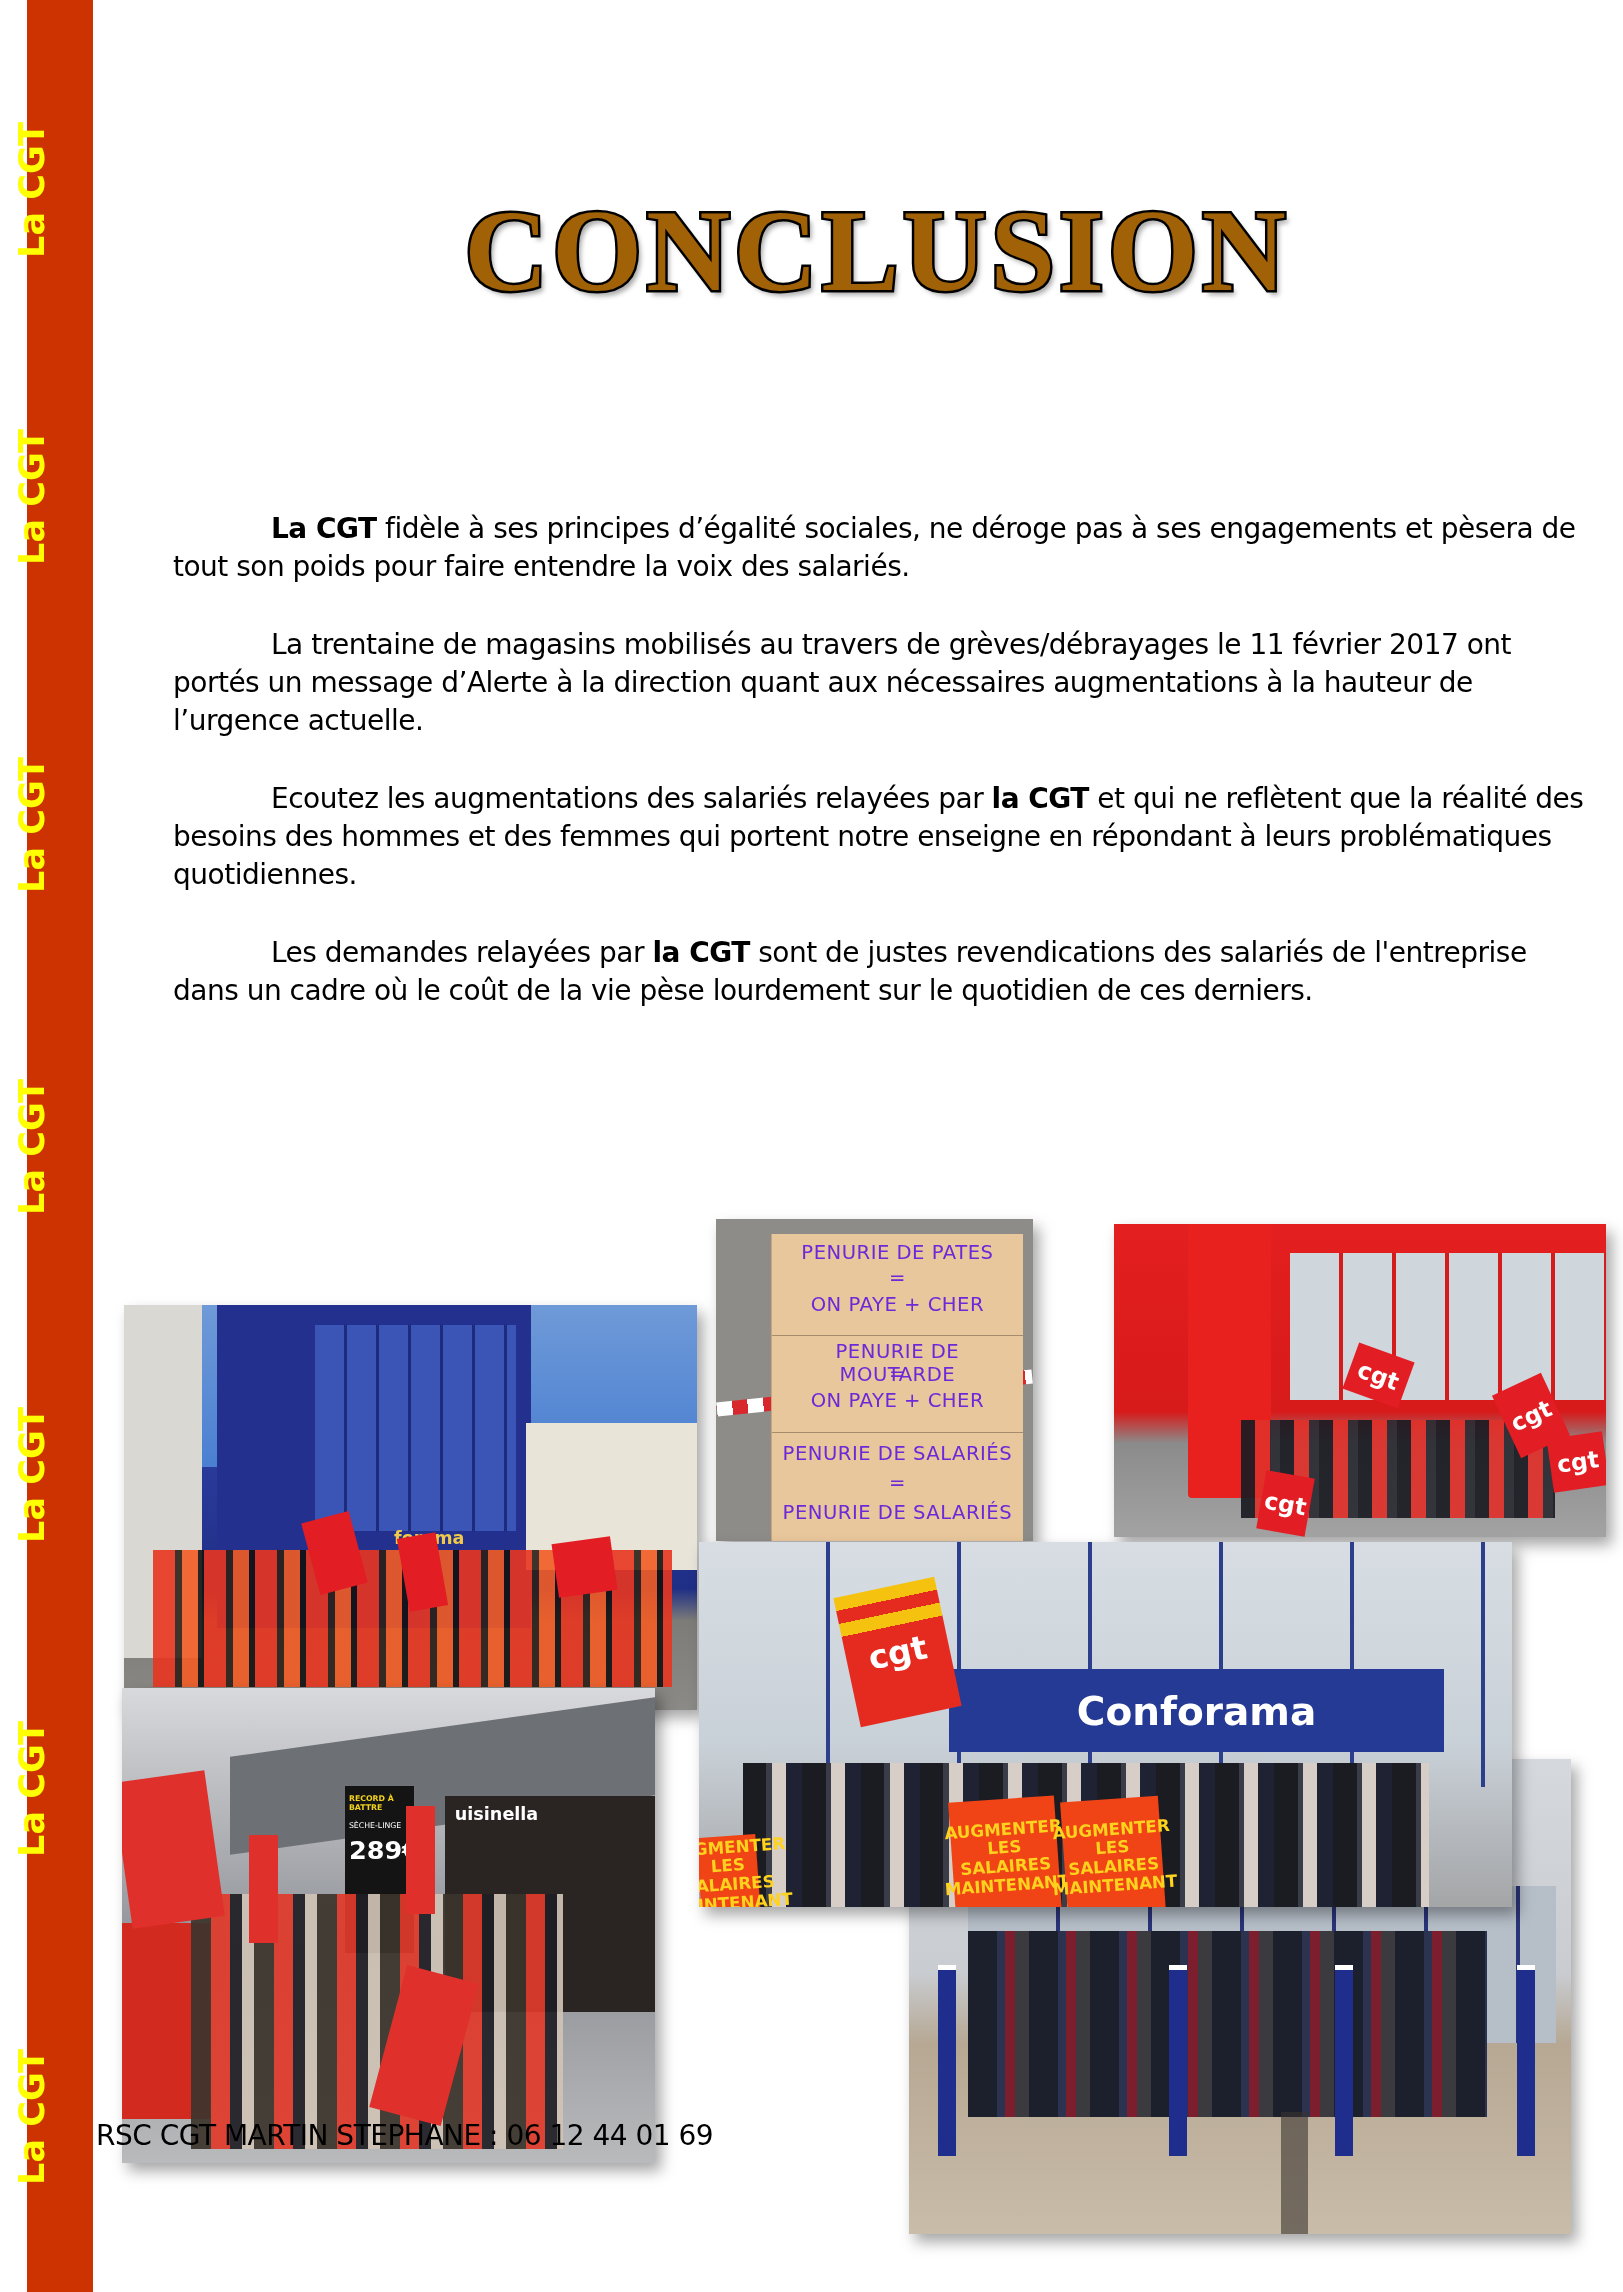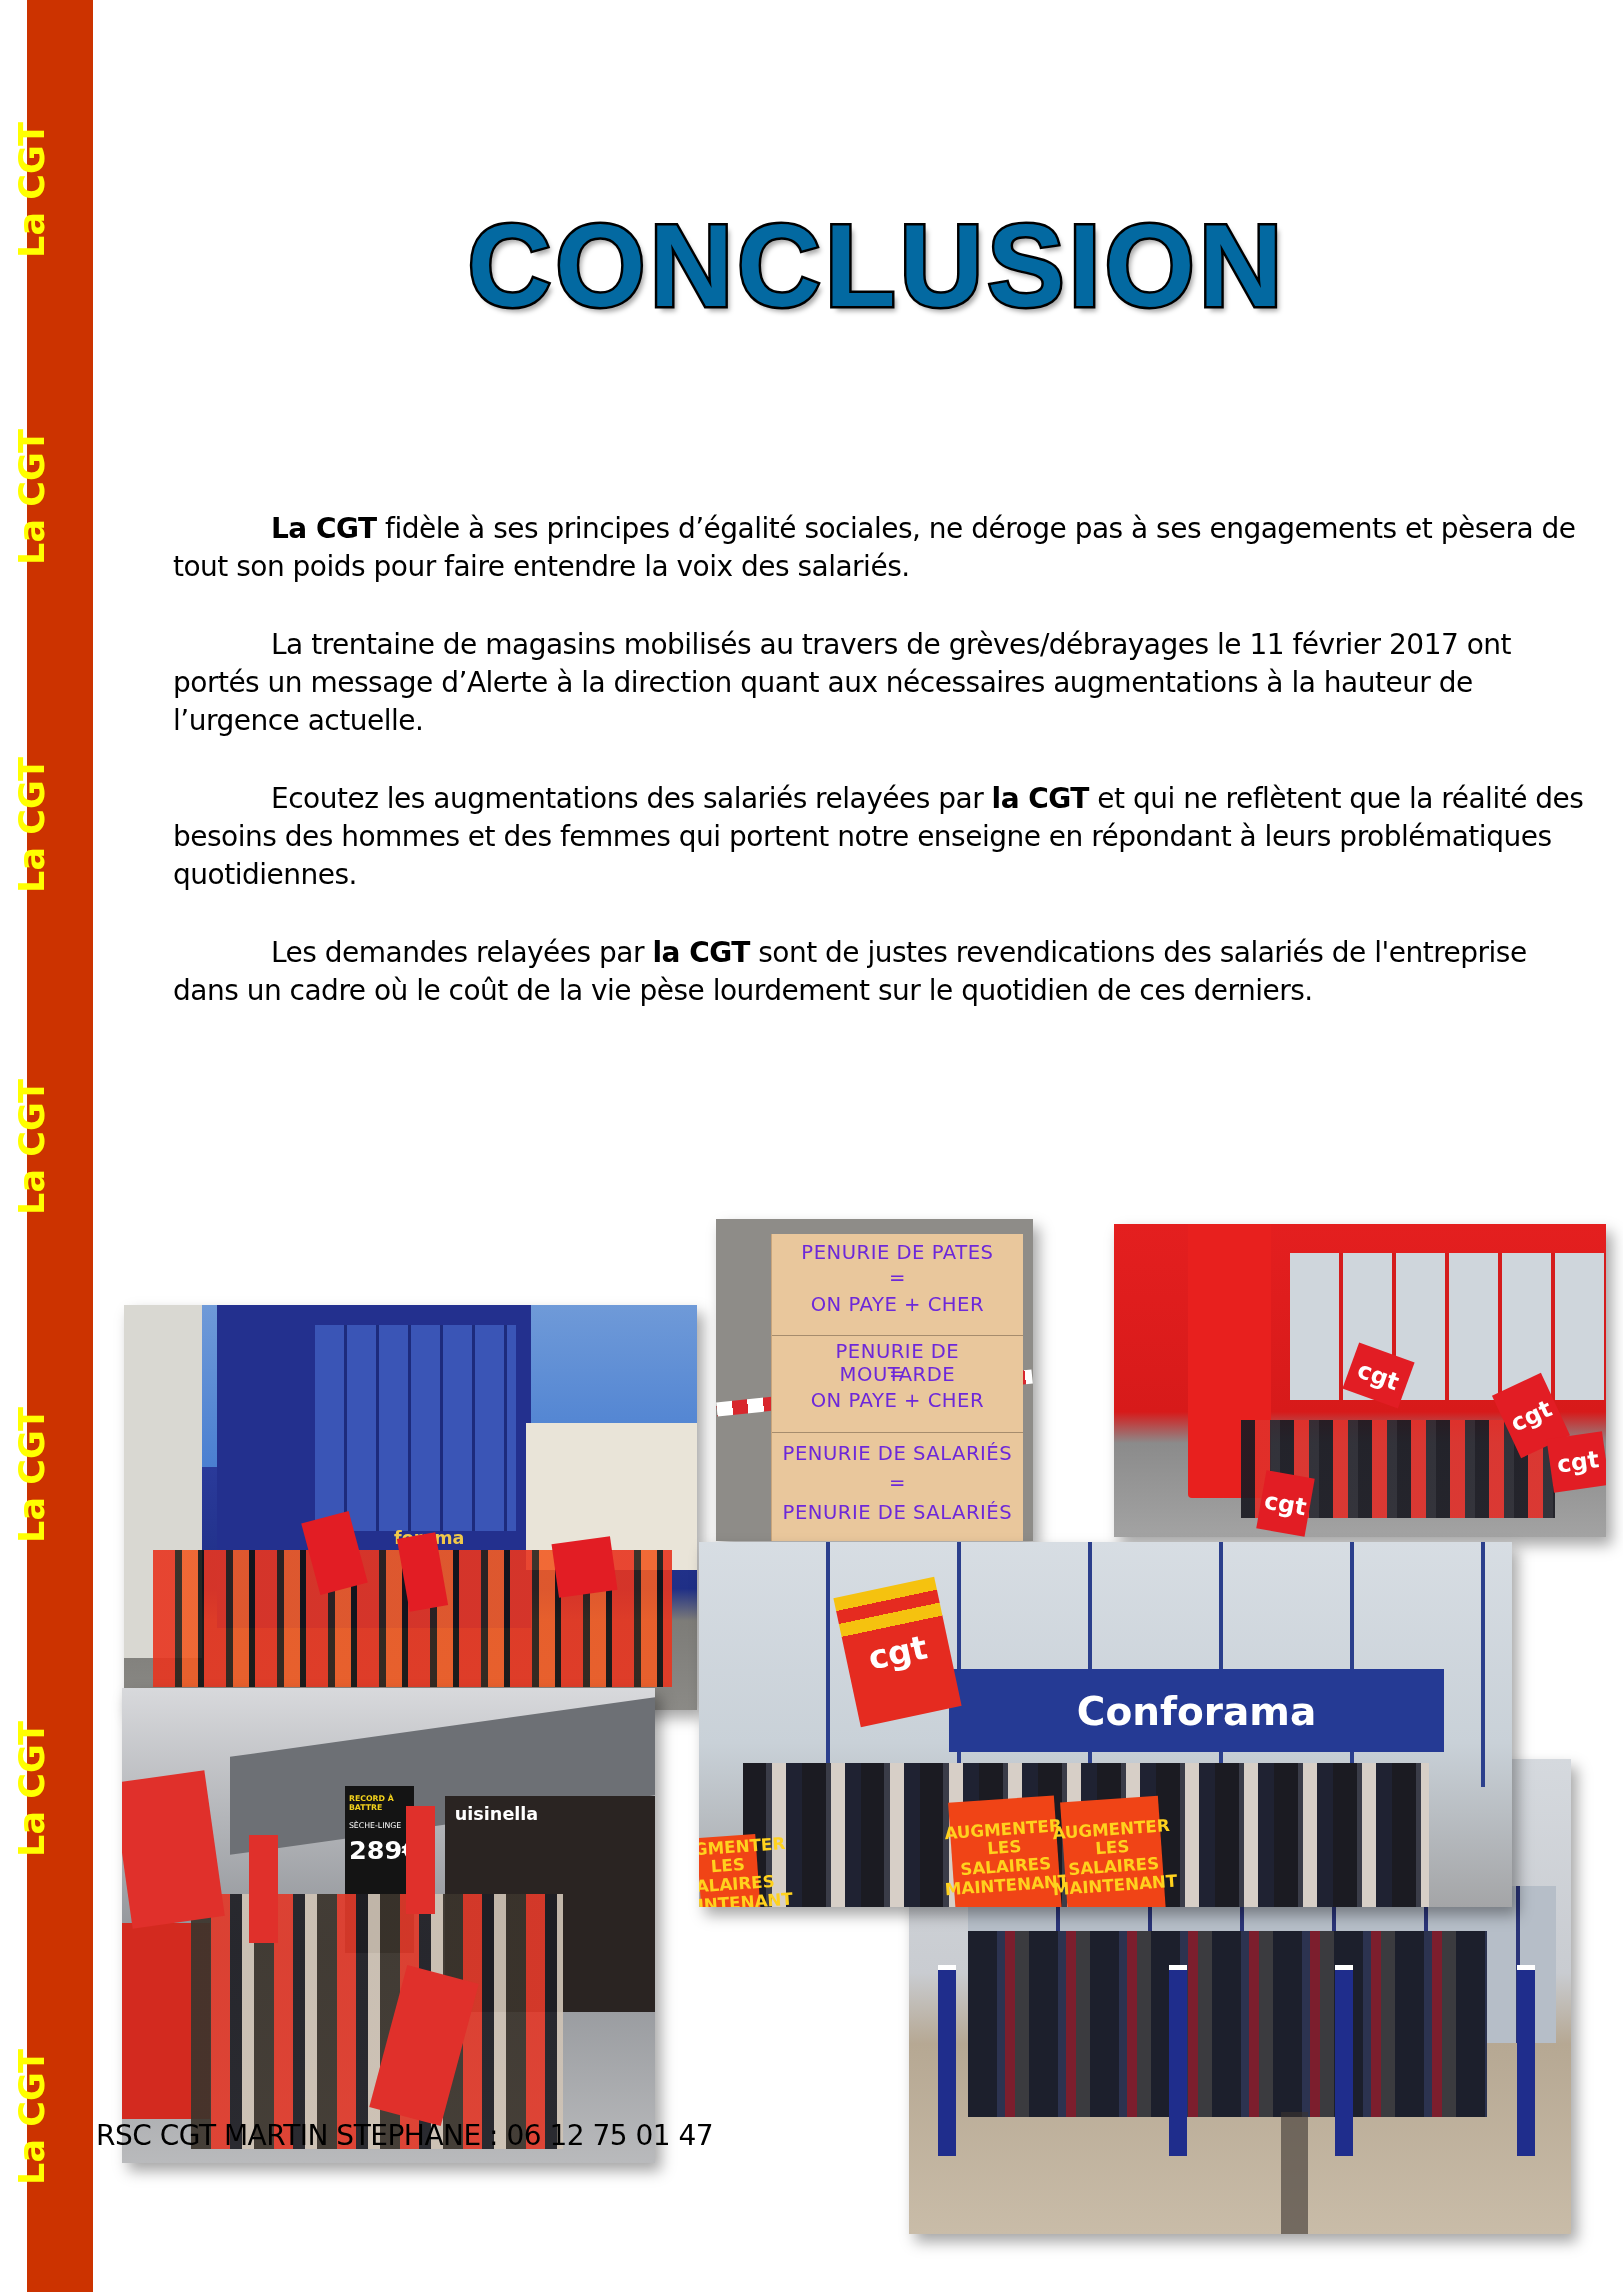--- a/index.html
+++ b/index.html
@@ -3,23 +3,23 @@
 <meta charset="utf-8">
 <style>
   html, body { margin:0; padding:0; }
   body { width:1623px; height:2293px; position:relative; background:#ffffff; overflow:hidden;
          font-family:"DejaVu Sans", sans-serif; color:#000; }
   .sidebar { position:absolute; left:27.4px; top:0; width:66px; height:2293px; background:#cc3300; }
   .side-label { position:absolute; left:32px; width:0; height:0; }
   .side-label span { position:absolute; left:0; top:0; transform:translate(-50%,-50%) rotate(-90deg);
      white-space:nowrap; color:#ffff00; font-weight:bold; font-size:35px; font-family:"DejaVu Sans", sans-serif; }
 
-  .title { position:absolute; left:372px; top:208px; width:1010px; text-align:center;
-     font-family:Liberation Sans, sans-serif; font-weight:bold; font-size:116px; letter-spacing:3.9px;
-     color:#0369a1; -webkit-text-stroke:4.9px #000; paint-order:stroke fill;
+  .title { position:absolute; left:372px; top:193px; width:1010px; text-align:center;
+     font-family:Liberation Serif, serif; font-weight:bold; font-size:116px; letter-spacing:3.9px;
+     color:#a16207; -webkit-text-stroke:4.9px #000; paint-order:stroke fill;
      text-shadow:3.9px 4.9px 4.9px rgba(0,0,0,0.35); line-height:1; }
 
   .body-text { position:absolute; left:173px; top:510px; width:1411px;
      font-family:"DejaVu Sans", sans-serif; font-size:28px; line-height:38px; letter-spacing:-0.5px; }
   .body-text p { margin:0 0 40px 0; text-indent:98px; }
   .body-text b { font-weight:bold; }
 
   .photo { position:absolute; overflow:hidden; box-shadow:5.9px 7.8px 13.7px rgba(0,0,0,0.35); }
   .photo .lbl { position:absolute; font-family:"DejaVu Sans", sans-serif; }
 
@@ -220,15 +220,15 @@
   </div>
   <div class="kiosk"></div>
   <div class="crowd"></div>
   <div class="flag" style="left:0;top:88px;width:93px;height:147px;transform:rotate(-8deg)"></div>
   <div class="flag" style="left:284px;top:118px;width:29px;height:108px"></div>
   <div class="flag" style="left:265px;top:284px;width:74px;height:147px;transform:rotate(15deg)"></div>
   <div class="flag" style="left:127px;top:147px;width:29px;height:108px"></div>
 </div>
 
 <div class="contact">
-  <div>RSC CGT MARTIN STEPHANE : 06 12 75 01 47</div>
+  <div>RSC CGT MARTIN STEPHANE : 06 12 44 01 69</div>
 </div>
 
 
 </body></html>

